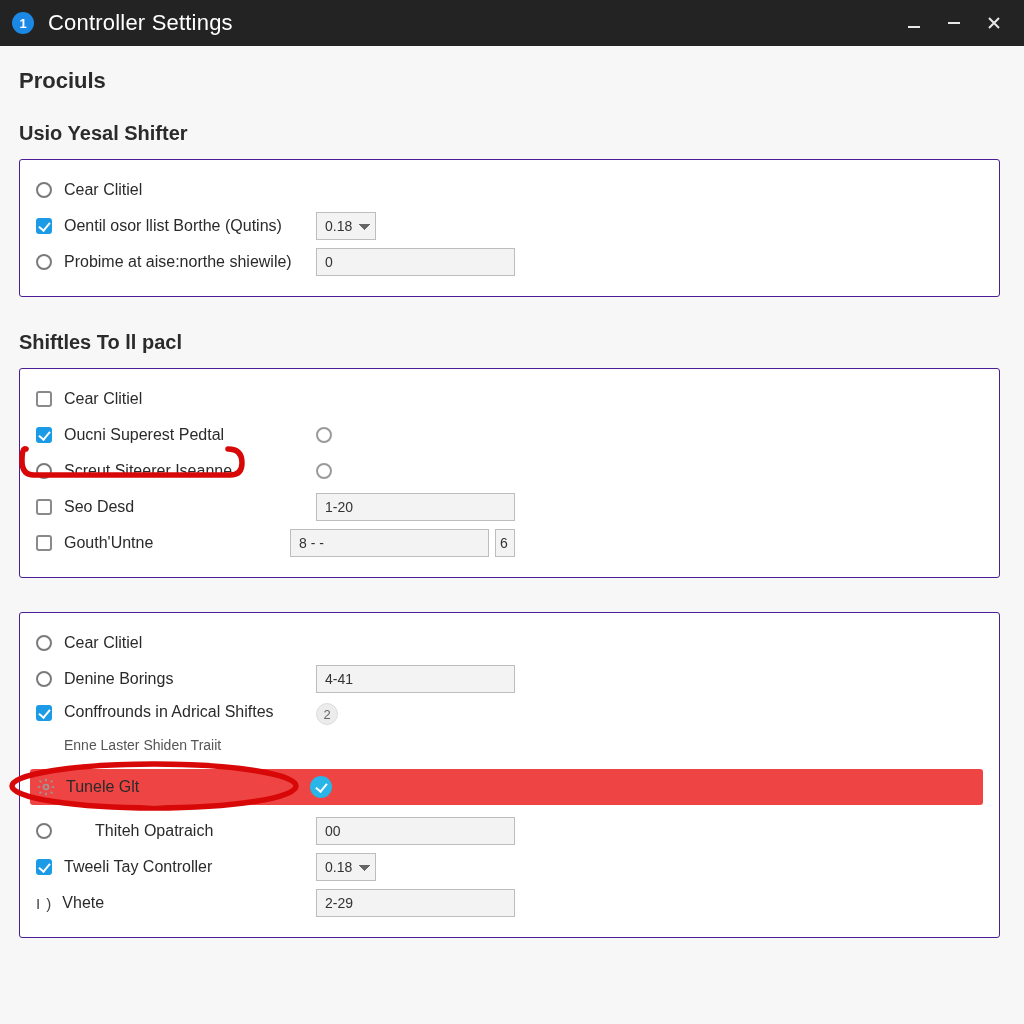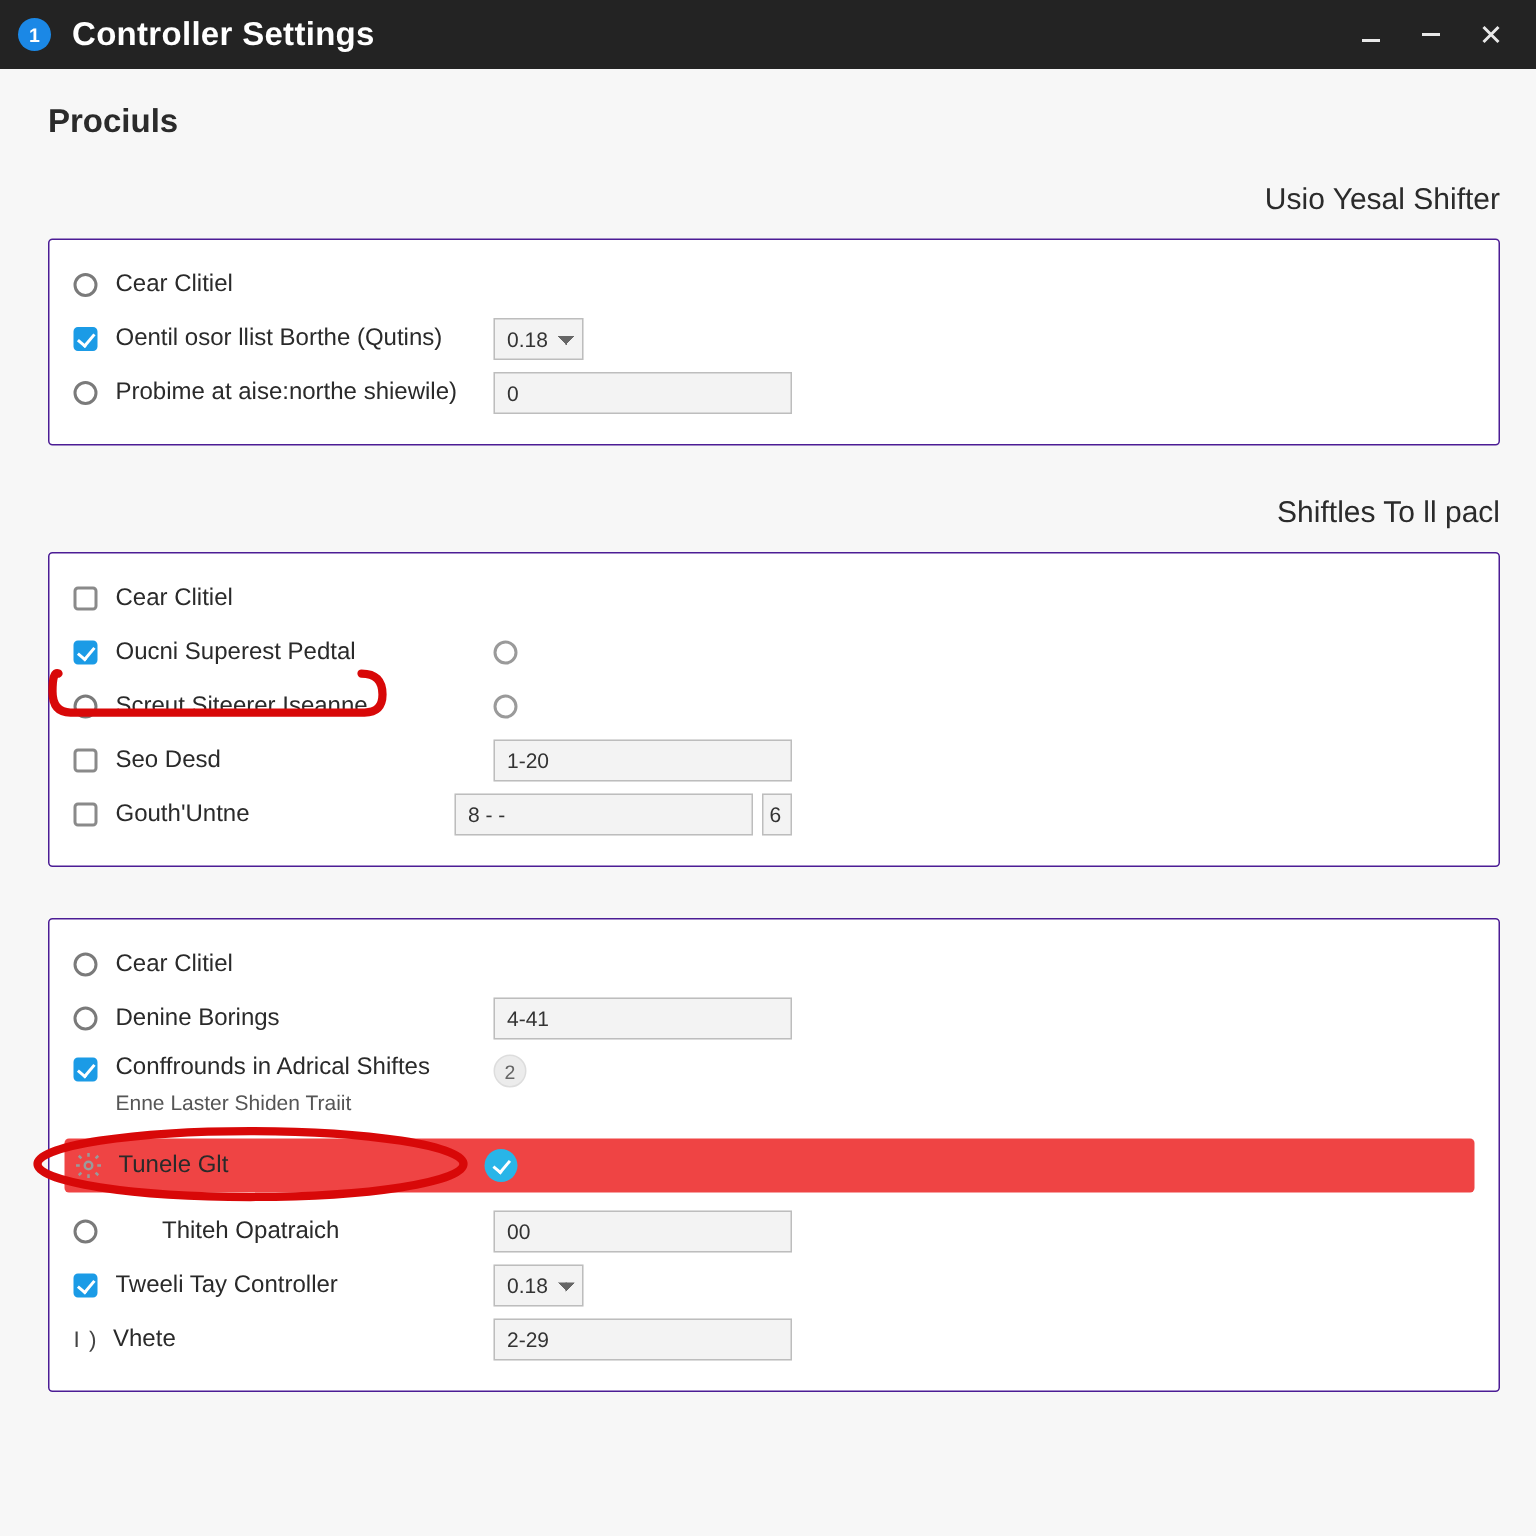--- a/index.html
+++ b/index.html
@@ -1,28 +1,28 @@
 <!DOCTYPE html>
 <html><head>
 <meta charset="utf-8">
 <style>
   * { box-sizing: border-box; margin: 0; padding: 0; }
   html, body { width: 1024px; height: 1024px; overflow: hidden; font-family: "Segoe UI", Arial, sans-serif; background: #f7f7f7; color: #222; }
   .titlebar { height: 46px; background: #232323; color: #fff; display: flex; align-items: center; padding: 0 10px 0 12px; }
   .title-badge { width: 22px; height: 22px; border-radius: 11px; background: #1b88e6; color: #fff; font-size: 13px; font-weight: 600; display: flex; align-items: center; justify-content: center; margin-right: 14px; }
-  .title-text { font-size: 22px; font-weight: 700; letter-spacing: .2px; }
+  .title-text { font-size: 22px; font-weight: 400; letter-spacing: .2px; }
   .title-spacer { flex: 1; }
   .title-btn { width: 40px; height: 40px; display: flex; align-items: center; justify-content: center; color: #e8e8e8; cursor: pointer; font-size: 16px; }
   .title-btn svg { stroke: #e8e8e8; }
 
-  .page { padding: 22px 24px 0 32px; }
+  .page { padding: 22px 24px 0 19px; }
   .page-h { font-size: 22px; font-weight: 600; color: #2b2b2b; margin-bottom: 28px; }
 
   .section { margin-bottom: 34px; }
-  .section-h { font-size: 20px; font-weight: 400; color: #2b2b2b; margin-bottom: 14px; text-align: right; }
+  .section-h { font-size: 20px; font-weight: 700; color: #2b2b2b; margin-bottom: 14px; }
   .panel { background: #fff; border: 1px solid #4c1d95; border-radius: 3px; padding: 12px 16px 16px 16px; }
   .row { display: flex; align-items: center; min-height: 36px; padding: 2px 0; position: relative; }
   .row.radio .ctrl, .row.check .ctrl { margin-right: 12px; }
   .row .lbl { font-size: 16px; color: #2a2a2a; }
   .row .sublbl { font-size: 14px; color: #555; padding-left: 26px; }
   .row .val-slot { position: absolute; left: 280px; display: flex; gap: 6px; }
   .val-slot > * { height: 28px; }
 
   
   .radio-circle { width: 16px; height: 16px; border: 2px solid #7a7a7a; border-radius: 50%; display: inline-block; position: relative; background: #fff; }
@@ -158,21 +158,21 @@
         <span class="ctrl radio-circle"></span>
         <span class="lbl">Denine Borings</span>
         <span class="val-slot">
             <input class="txt" value="4-41" style="">
           </span>
       </div>
       <div class="row check" style="align-items:flex-start; padding-top:6px;">
         <span class="ctrl check-box on" style="margin-top:2px"></span>
         <span>
           <div class="lbl">Conffrounds in Adrical Shiftes</div>
-          <div class="sublbl" style="padding-left:0; margin-top:6px">Enne Laster Shiden Traiit</div>
+          <div class="sublbl" style="padding-left:0; margin-top:16px">Enne Laster Shiden Traiit</div>
         </span>
         <span class="val-slot">
             <span class="count-badge">2</span>
           </span>
       </div>
 
       <div class="row hl" style="margin-top:14px; position:relative; padding-top:6px; padding-bottom:6px;">
         <span class="gear-icon">
           <svg viewBox="0 0 24 24" width="20" height="20" fill="none" stroke="currentColor" stroke-width="2">
             <circle cx="12" cy="12" r="3"></circle>

